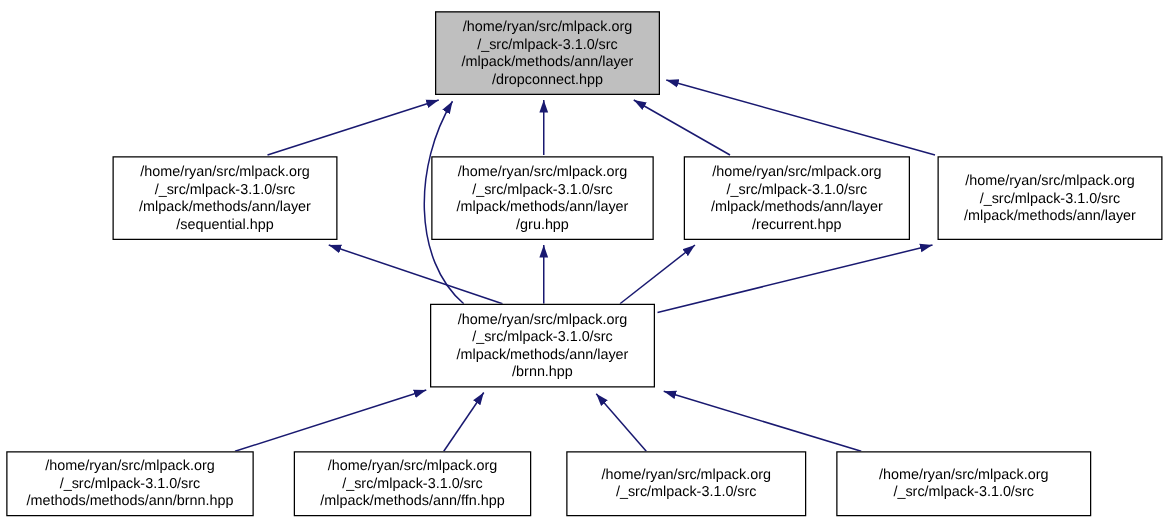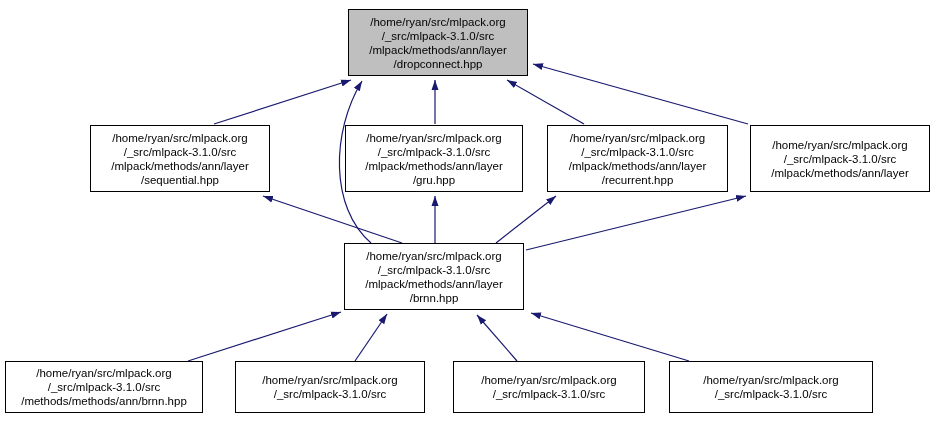--- a/index.html
+++ b/index.html
@@ -125,20 +125,21 @@
 
   <div class="node" style="left:5px;top:361px;width:198px;height:52px">
     <div class="nl">/home/ryan/src/mlpack.org</div>
     <div class="nl">/_src/mlpack-3.1.0/src</div>
     <div class="nl">/methods/methods/ann/brnn.hpp</div>
   </div>
 
   <div class="node" style="left:235px;top:361px;width:190px;height:52px">
     <div class="nl">/home/ryan/src/mlpack.org</div>
     <div class="nl">/_src/mlpack-3.1.0/src</div>
+    <div class="nl">/mlpack/methods/ann/ffn.hpp</div>
   </div>
 
   <div class="node" style="left:453px;top:361px;width:192px;height:52px">
     <div class="nl">/home/ryan/src/mlpack.org</div>
     <div class="nl">/_src/mlpack-3.1.0/src</div>
   </div>
 
   <div class="node" style="left:669px;top:361px;width:204px;height:52px">
     <div class="nl">/home/ryan/src/mlpack.org</div>
     <div class="nl">/_src/mlpack-3.1.0/src</div>

